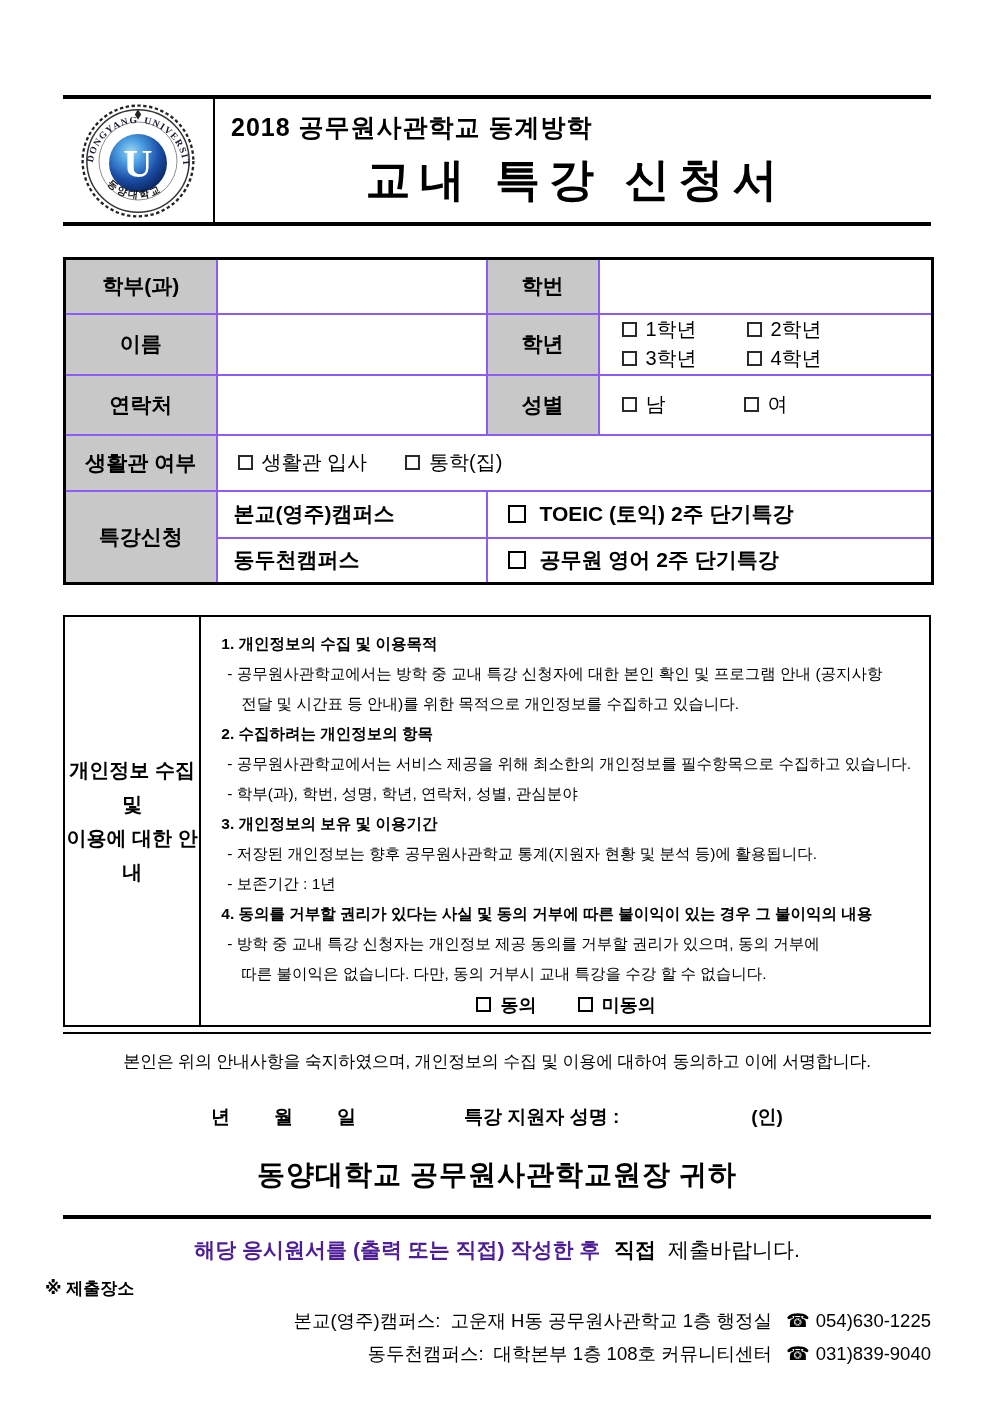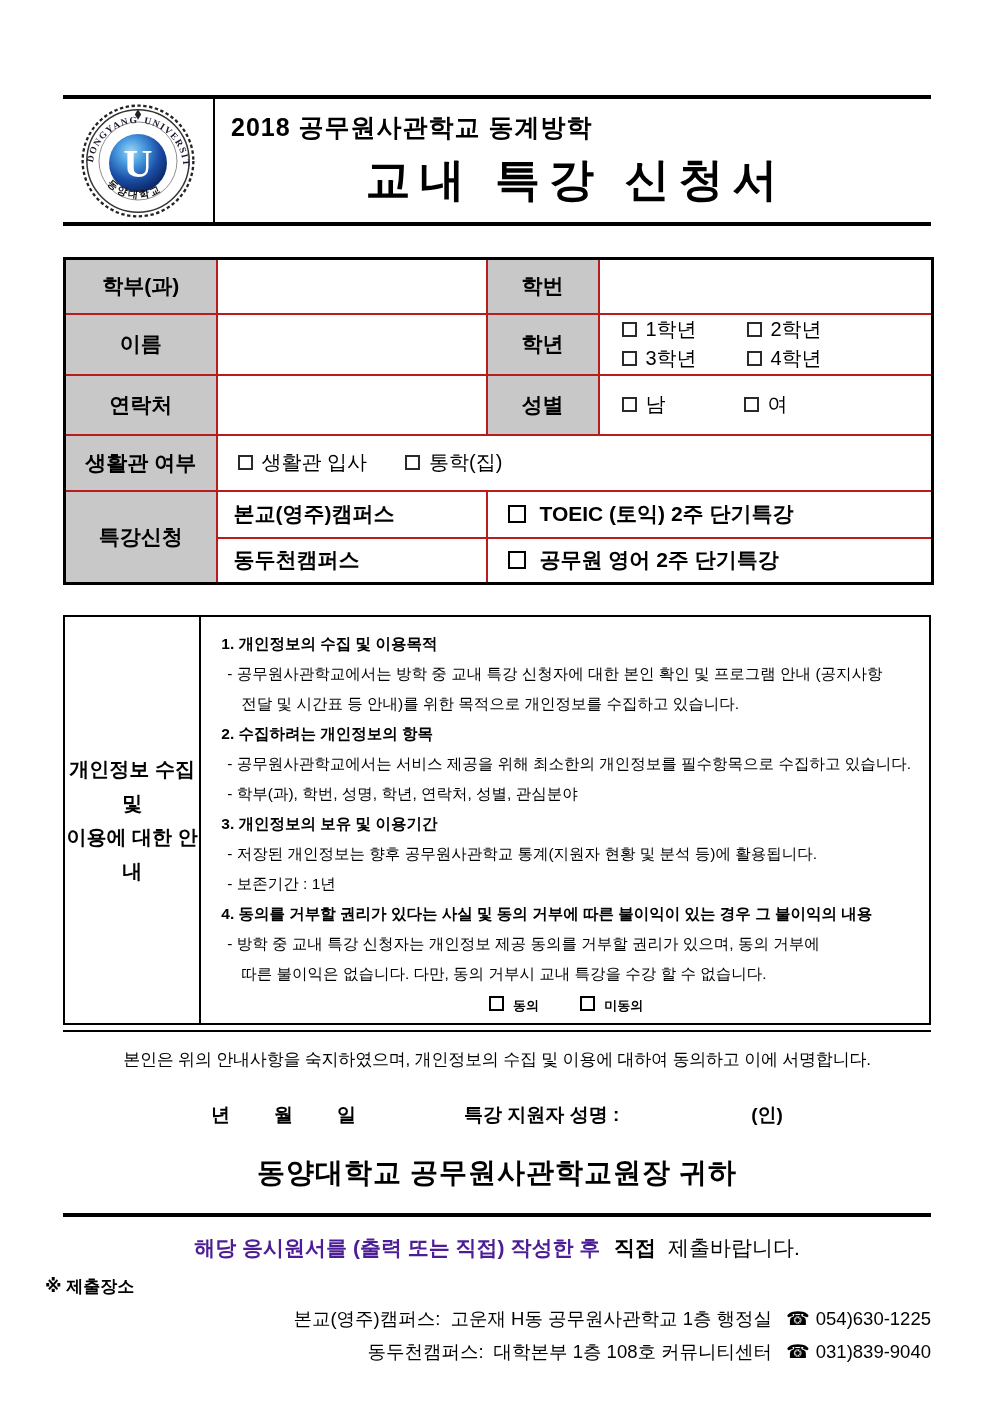--- a/index.html
+++ b/index.html
@@ -32,21 +32,21 @@
     letter-spacing:9px; margin-top:6px;
   }
 
   
   table { border-collapse:collapse; }
   .form-table {
     margin-top:31px; width:868px;
     border:3px solid #000;
     table-layout:fixed;
   }
-  .form-table td { border:2px solid #b91c1c; font-size:21px; vertical-align:middle; }
+  .form-table td { border:2px solid #8b5cf6; font-size:21px; vertical-align:middle; }
   .form-table .lbl {
     background:#c8c8c8; font-weight:700; text-align:center;
   }
   .col1 { width:152px; } .col2 { width:270px; } .col3 { width:112px; } .col4 { width:334px; }
   .r1 { height:55px; } .r2 { height:61px; } .r3 { height:60px; }
   .r4 { height:56px; } .r5 { height:47px; } .r6 { height:46px; }
 
   .cb {
     display:inline-block; width:15px; height:15px;
     border:2px solid #2a2a2a; background:#fff;
@@ -73,21 +73,21 @@
     width:157px; text-align:center; font-weight:700; font-size:20px; line-height:34px;
   }
   .priv-body { padding:12px 18px 8px 20px; vertical-align:top; }
   .priv-line { font-size:15.5px; line-height:30px; white-space:nowrap; }
   .priv-line.head { font-weight:700; }
   .priv-line.item { padding-left:6px; }
   .priv-line.cont { padding-left:20px; }
   .consent-row {
     text-align:center; font-weight:700; font-size:19px; margin-top:4px;
   }
-  .consent-row .opt { font-weight:700; font-size:13px; margin:0 18px; }
+  .consent-row .opt { font-weight:700; font-size:18px; margin:0 18px; }
   .consent-row .cb { border:2px solid #000; }
 
   .rule-thin { margin-top:5px; height:2px; background:#000; }
   .rule-thick { margin-top:21px; height:4px; background:#000; }
 
   
   .statement { margin-top:16px; text-align:center; font-size:17px; letter-spacing:-0.2px; }
   .sig-line {
     margin-top:31px; display:flex; justify-content:center; align-items:baseline;
     font-weight:700; font-size:19px;

